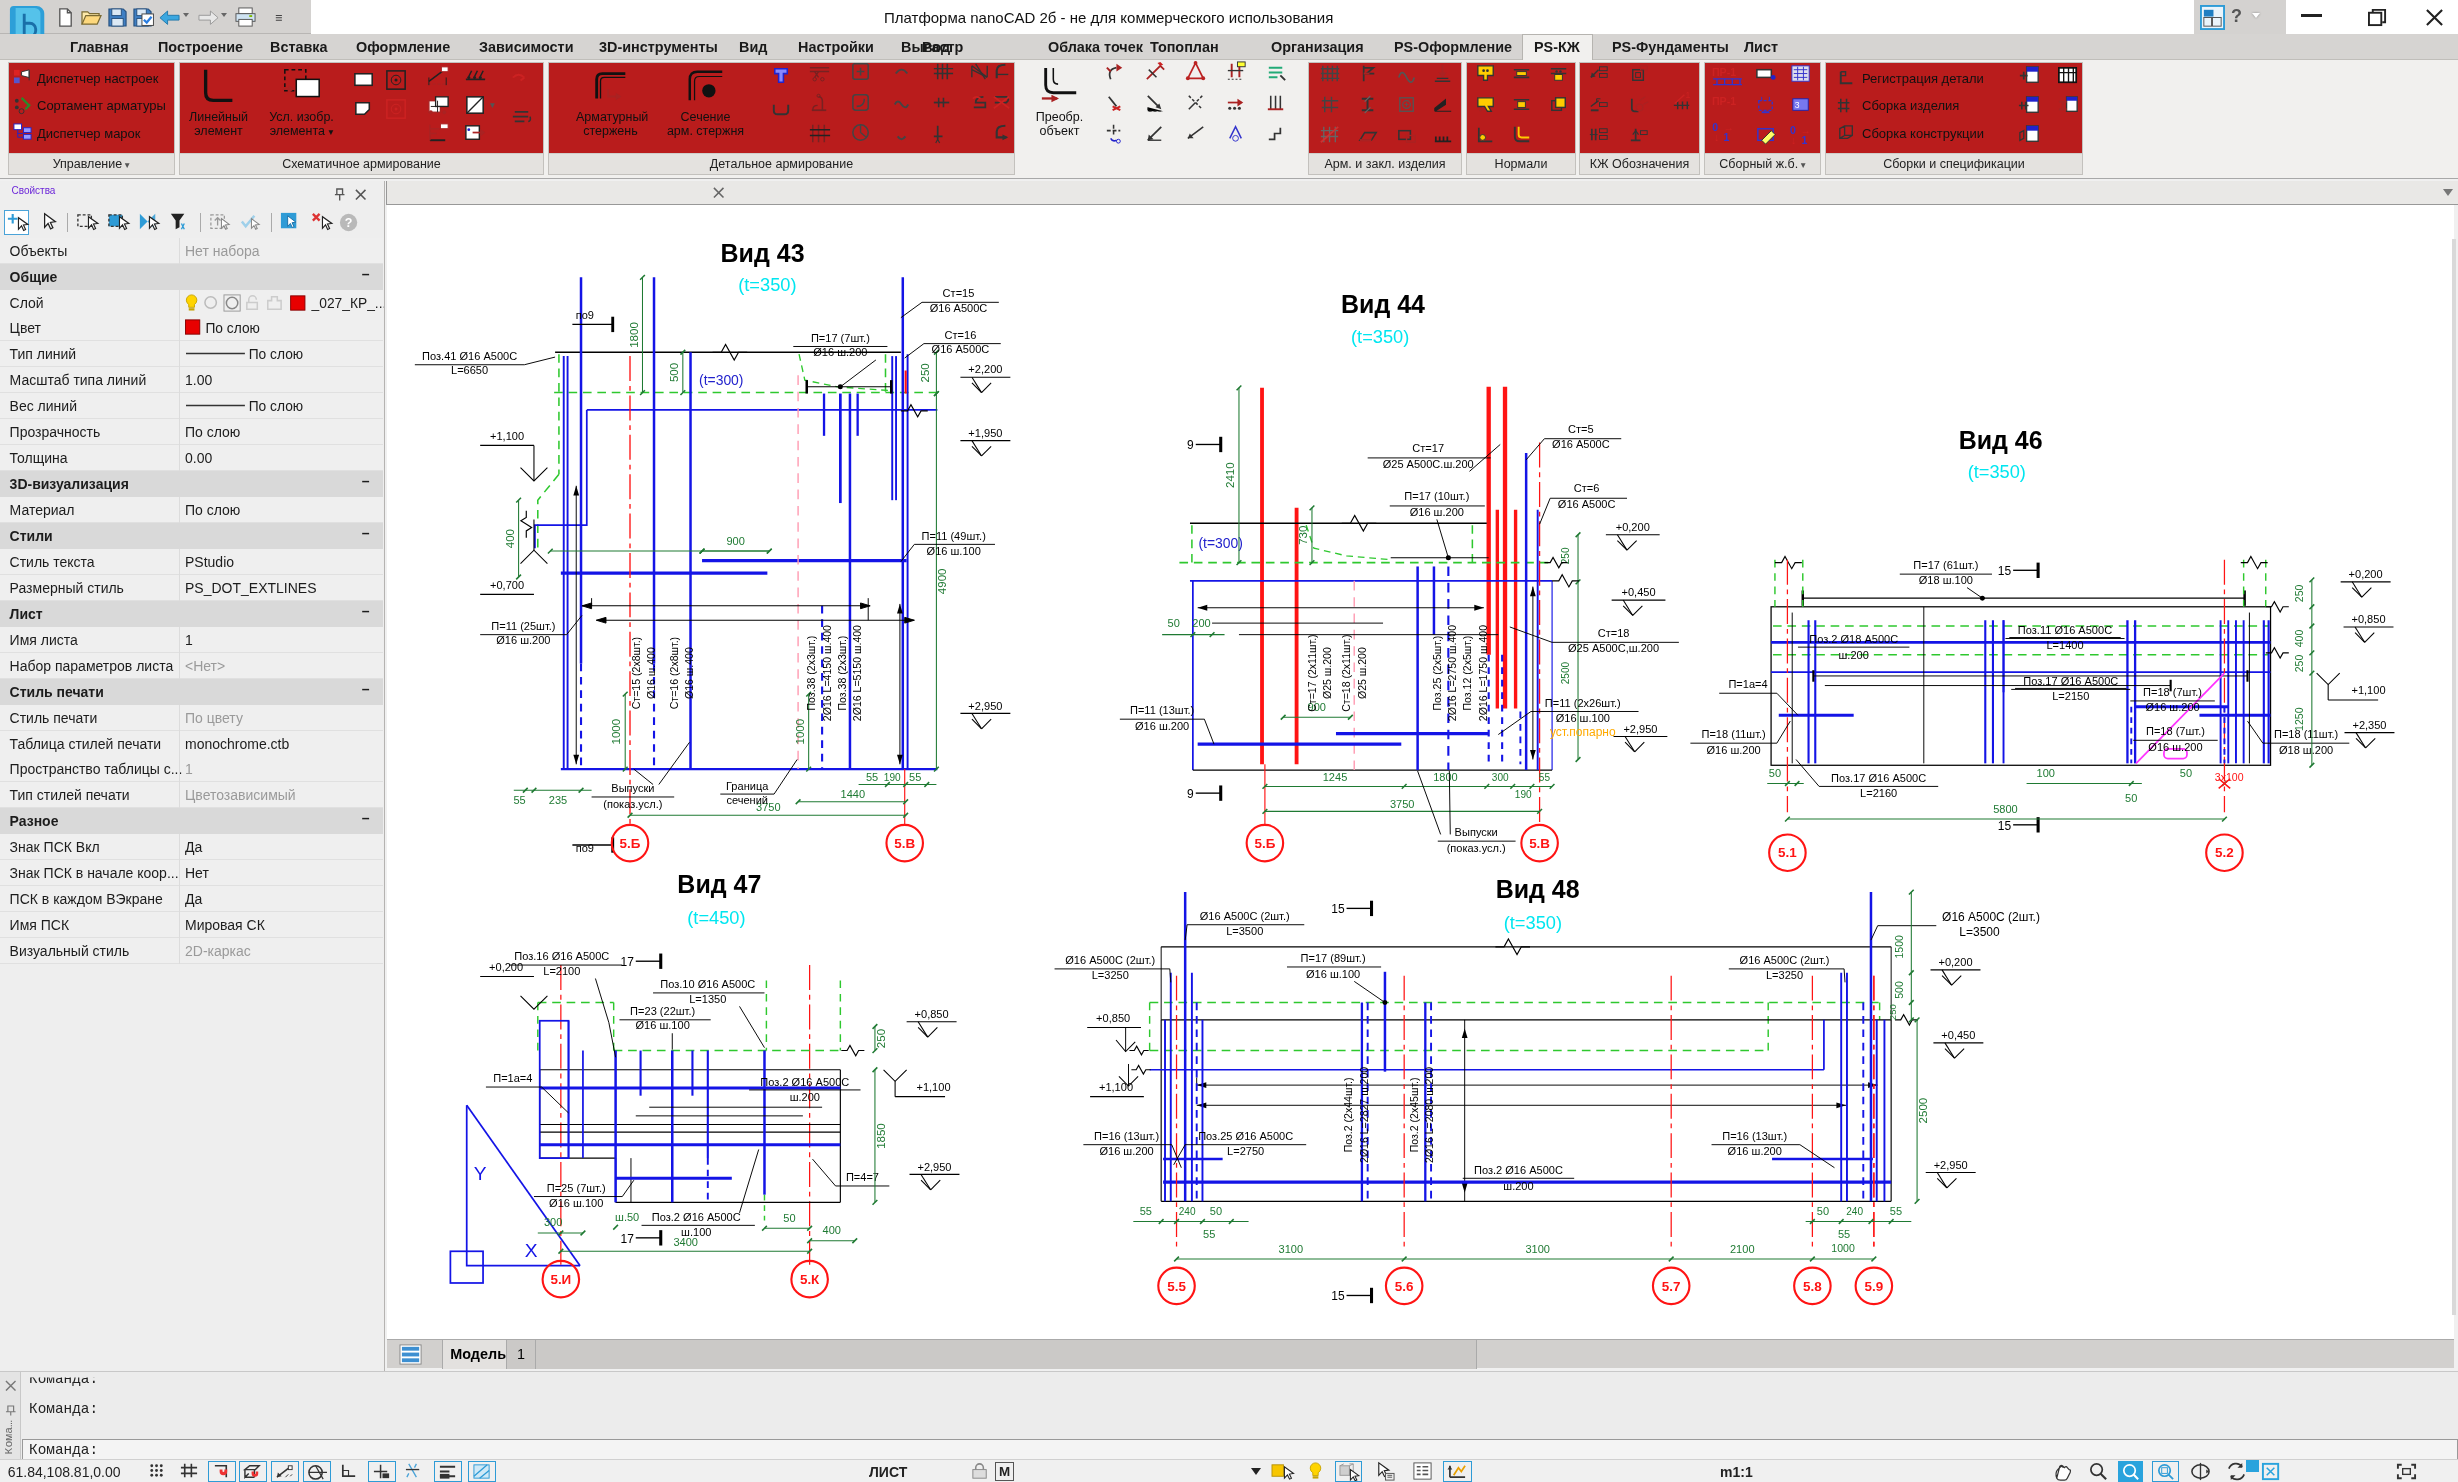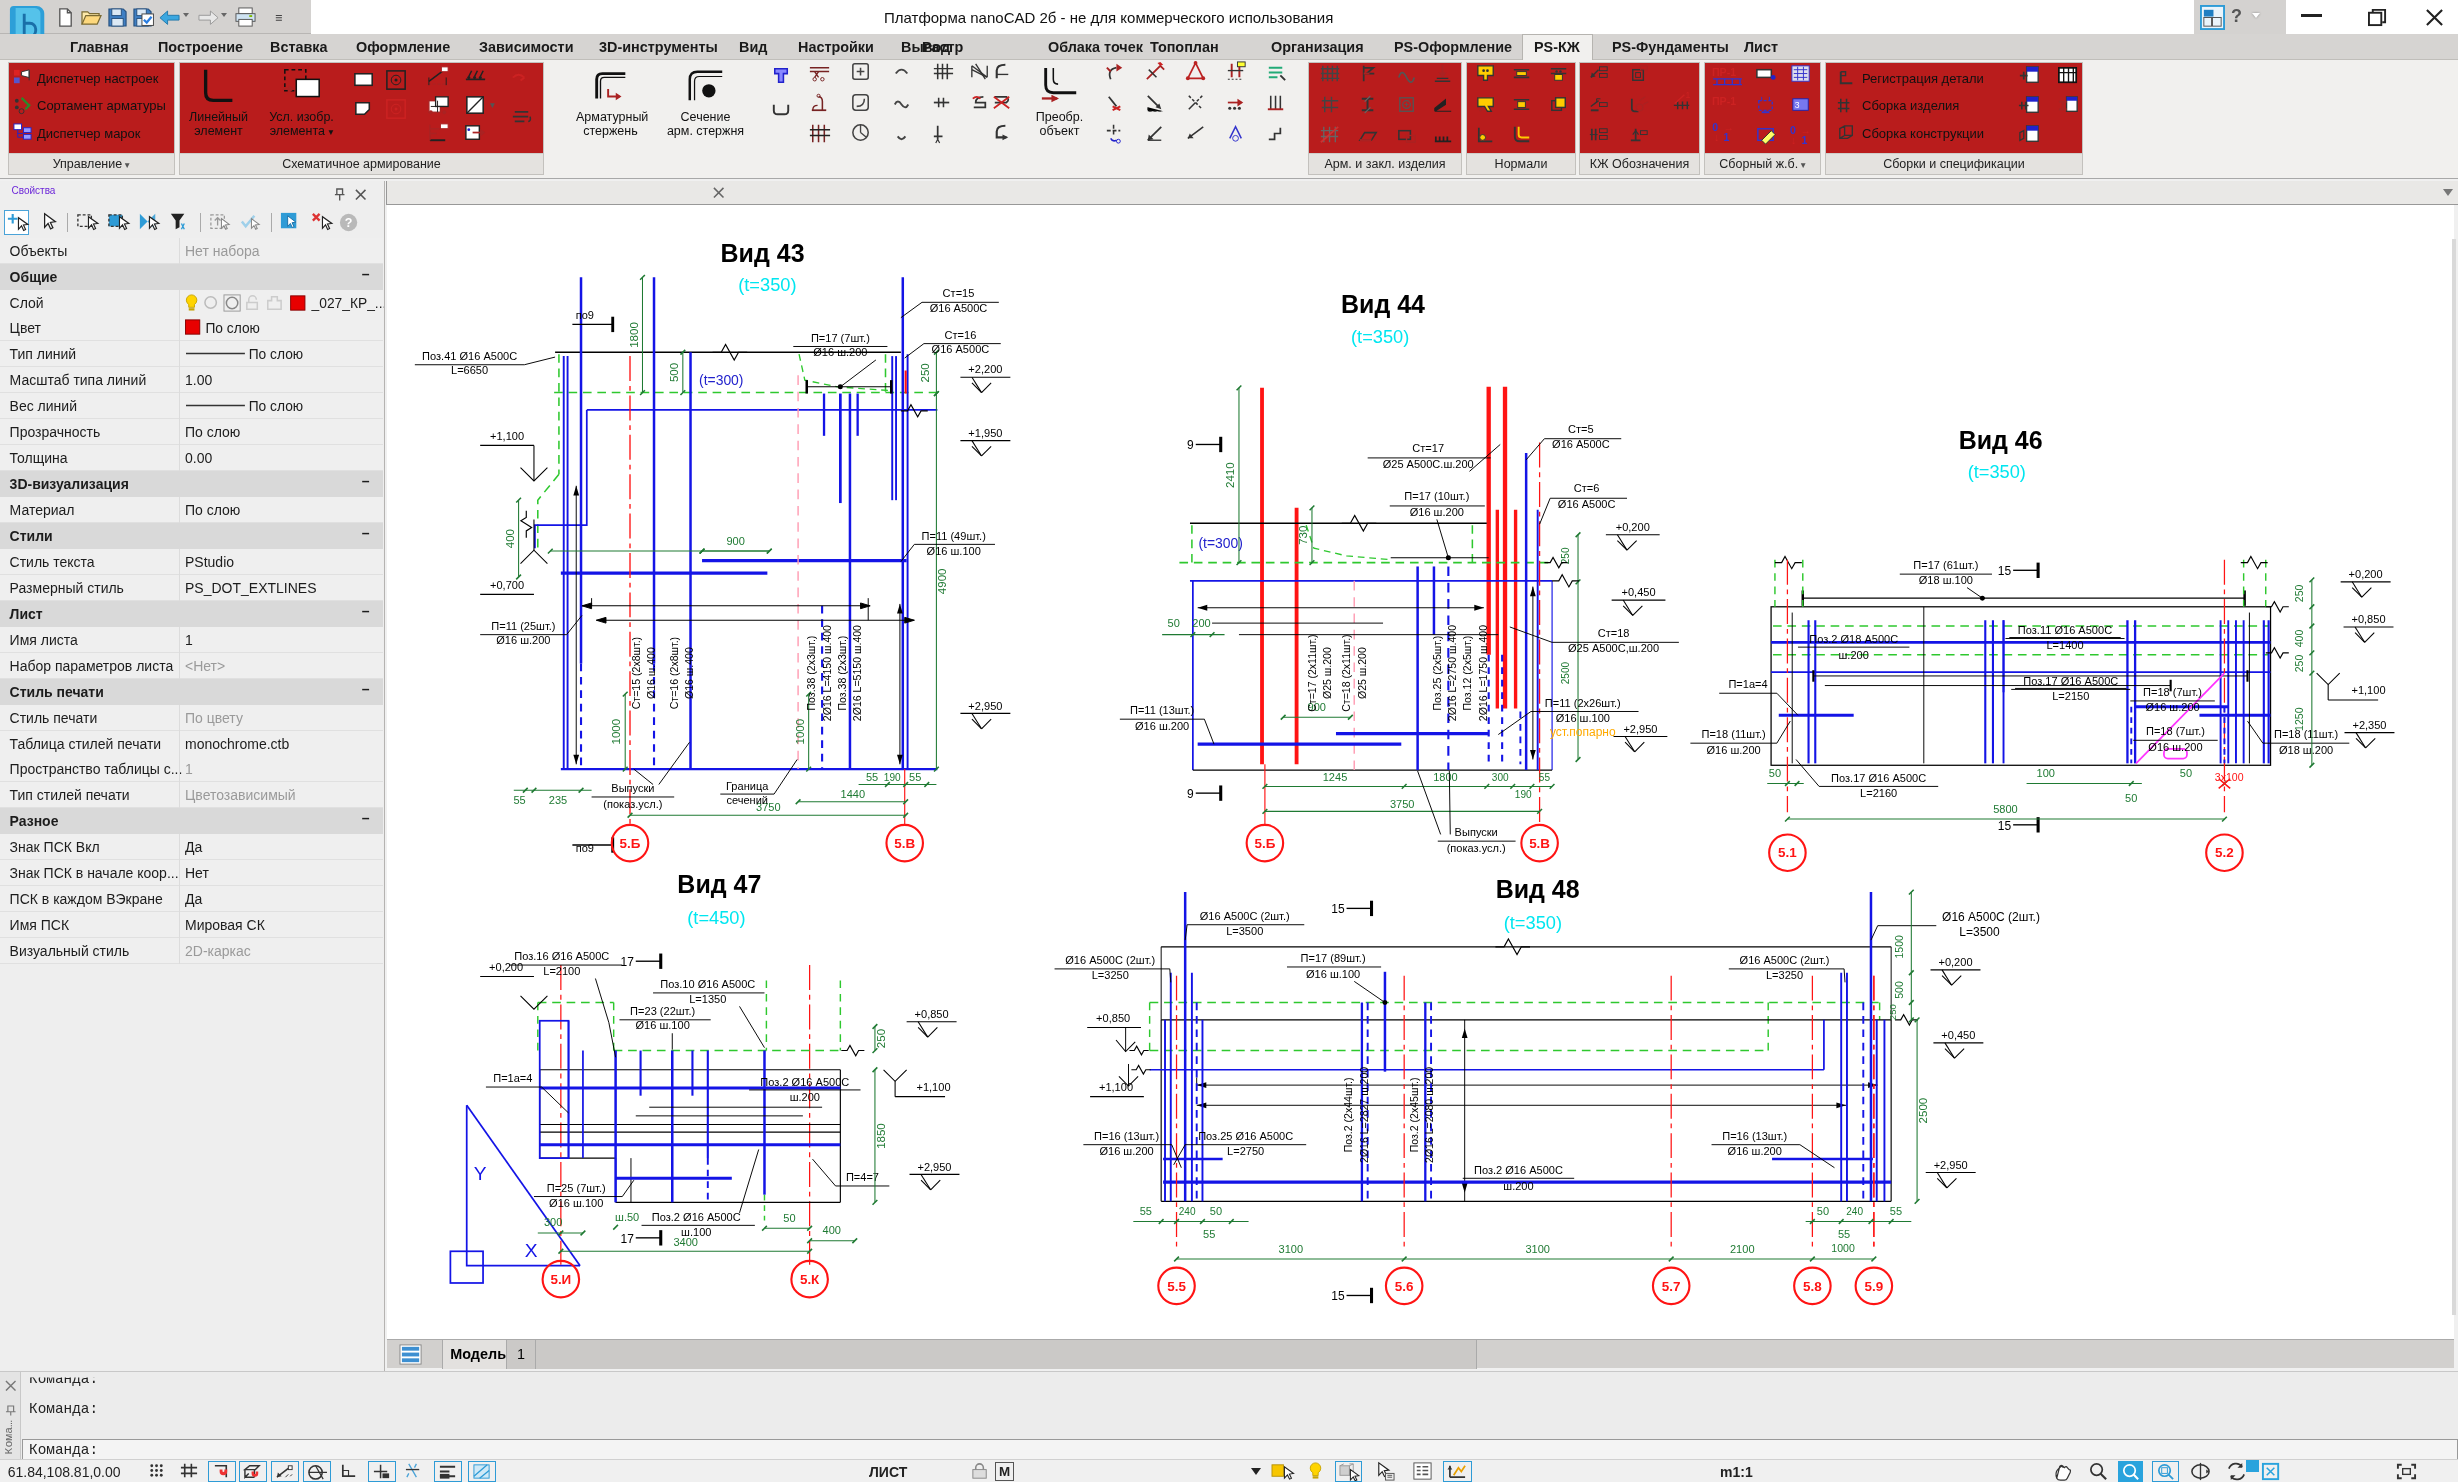--- a/index.html
+++ b/index.html
@@ -112,20 +112,23 @@
     <div class="menuitem" style="left:1534px">PS-КЖ</div>
     <div class="menuitem" style="left:1612px">PS-Фундаменты</div>
     <div class="menuitem" style="left:1744px">Лист</div>
   </div>
 <div id="ribbon" class="abs">
     <div class="rgroup" style="left:7.7px;width:167px">
       <div class="rglabel">Управление<span style="font-size:9.6px;color:#555">&nbsp;▾</span></div>
     </div>
     <div class="rgroup" style="left:179px;width:365px">
       <div class="rglabel">Схематичное армирование</div>
+    </div>
+    <div class="rgroup" style="left:548px;width:467px">
+      <div class="rglabel">Детальное армирование</div>
     </div>
     <div class="rgroup" style="left:1308px;width:154px">
       <div class="rglabel">Арм. и закл. изделия</div>
     </div>
     <div class="rgroup" style="left:1466px;width:110px">
       <div class="rglabel">Нормали</div>
     </div>
     <div class="rgroup" style="left:1579px;width:121px">
       <div class="rglabel">КЖ Обозначения</div>
     </div>

